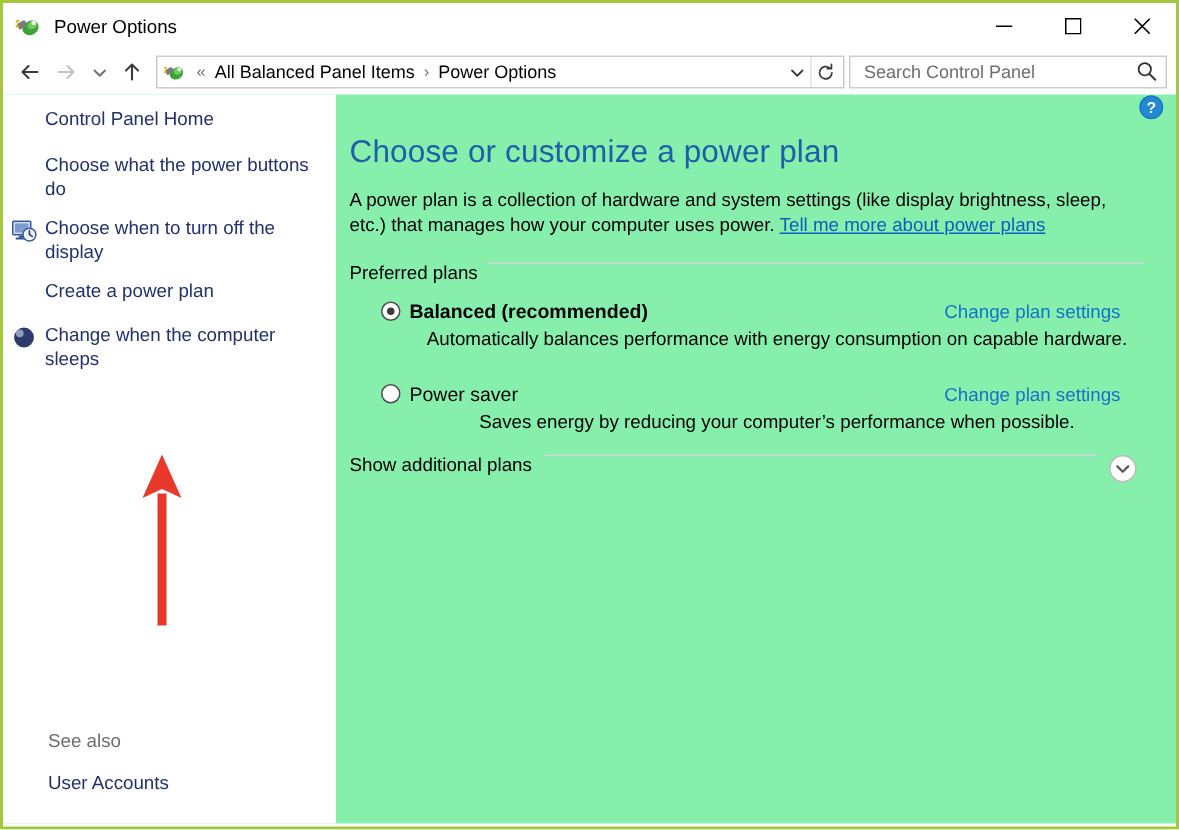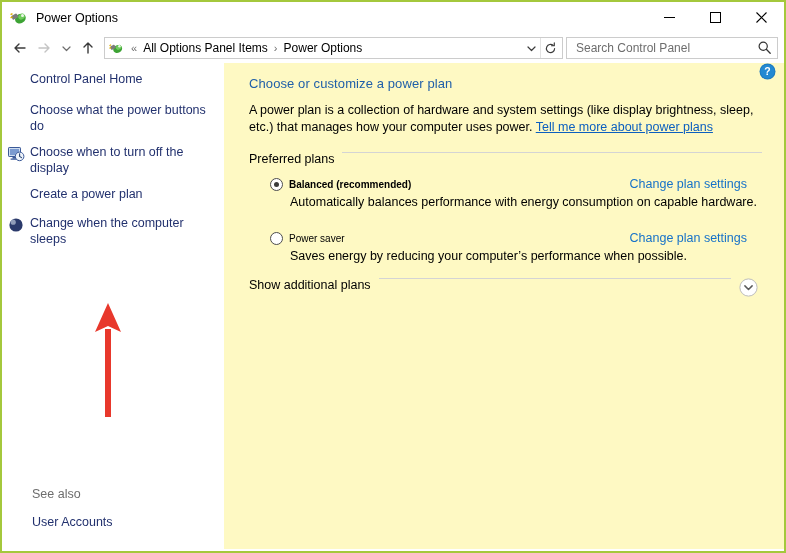--- a/index.html
+++ b/index.html
@@ -129,22 +129,21 @@
     background: transparent;
   }
   #search-input::placeholder { color: #6d6d6d; opacity: 1; }
   #search-icon { width: 16px; height: 16px; flex: 0 0 auto; color: #333; }
 
   
   #body {
     position: relative;
     display: flex;
     height: 486px;
-    background: #fef9c3;
-    gap: 16px;
+    background: #86efac;
   }
 
   
   #sidebar {
     position: relative;
     width: 222px;
     flex: 0 0 222px;
     padding-top: 9px;
     background: #ffffff;
   }
@@ -201,23 +200,23 @@
     position: relative;
     flex: 1 1 auto;
     padding: 13px 22px 0 9px;
   }
   #help-button {
     position: absolute;
     right: 8px; top: 0px;
     width: 17px; height: 17px;
   }
   #page-title {
-    font-size: 13px;
+    font-size: 21px;
     color: #1F5FA9;
-    margin: 0 0 11px 0;
+    margin: 14px 0 11px 0;
     font-weight: normal;
     letter-spacing: 0.1px;
   }
   #intro {
     font-size: 12.5px;
     line-height: 17px;
     color: #000;
     margin: 0 0 16px 0;
     max-width: 540px;
   }
@@ -258,35 +257,36 @@
   }
   .radio.checked::after {
     content: "";
     position: absolute;
     left: 3px; top: 3px;
     width: 5px; height: 5px;
     border-radius: 50%;
     background: #3b3b3b;
   }
   .plan-name {
-    font-size: 10px;
+    font-size: 13px;
     color: #000;
   }
   .plan-name.bold { font-weight: bold; }
   .plan-change {
     margin-left: auto;
     font-size: 12.5px;
     color: #1672C8;
     white-space: nowrap;
     padding-right: 15px;
   }
   .plan-desc {
     font-size: 12.5px;
     color: #000;
     margin: 4px 0 0 41px;
+    text-align: center;
   }
 
   #additional {
     display: flex;
     align-items: flex-start;
     margin-top: 15px;
     padding-right: 4px;
   }
   #additional .label {
     font-size: 12.5px;
@@ -369,21 +369,21 @@
         <svg width="15" height="15" viewBox="0 0 18 18">
           <ellipse cx="10.4" cy="9.6" rx="5.6" ry="4.6" transform="rotate(-30 10.4 9.6)" fill="#3DA334"></ellipse>
           <ellipse cx="11.6" cy="7.6" rx="3.4" ry="2.7" transform="rotate(-30 11.6 7.6)" fill="#6FCB5C"></ellipse>
           <rect x="1.6" y="5.4" width="6.2" height="4.4" rx="1" transform="rotate(-30 4.7 7.6)" fill="#7B7B7B"></rect>
           <rect x="0.4" y="4.4" width="2.2" height="1.5" transform="rotate(-30 1.5 5.1)" fill="#E0B000"></rect>
           <rect x="0.4" y="7.6" width="2.2" height="1.5" transform="rotate(-30 1.5 8.3)" fill="#E0B000"></rect>
           <circle cx="12.5" cy="6.4" r="1.5" fill="#ffffff" opacity="0.85"></circle>
         </svg>
       </span>
       <span class="crumb-sep">«</span>
-      <span class="crumb">All Options Panel Items</span>
+      <span class="crumb">All Balanced Panel Items</span>
       <span class="crumb-sep">›</span>
       <span class="crumb">Power Options</span>
       <span id="crumb-spacer"></span>
       <span id="addr-drop">
         <svg width="11" height="11" viewBox="0 0 11 11">
             <path d="M2 4 L5.5 7.5 L9 4" stroke="#3b3b3b" stroke-width="1.2" fill="none" stroke-linecap="round" stroke-linejoin="round"></path>
           </svg>
       </span>
       <span id="addr-refresh">
         <svg width="13" height="13" viewBox="0 0 13 13">

